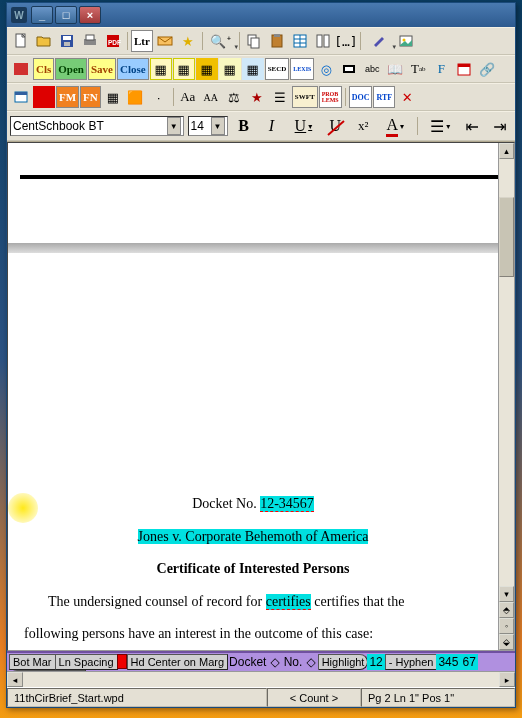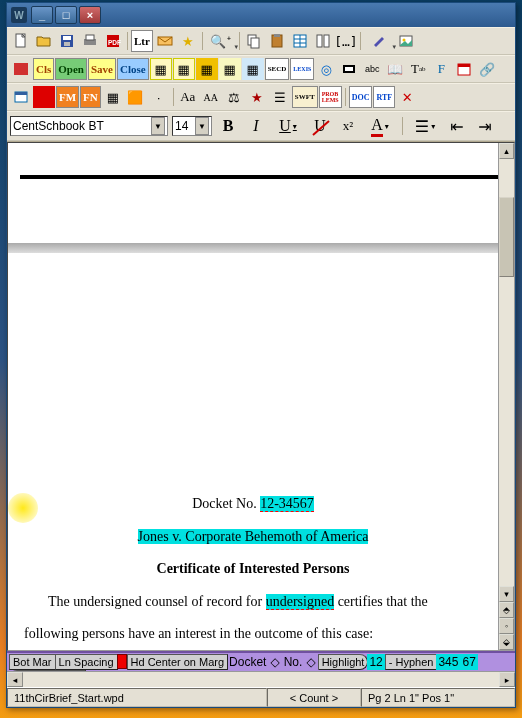--- a/index.html
+++ b/index.html
@@ -79,21 +79,21 @@
   .format-row {
     display:flex; align-items:center; gap:4px; padding:3px;
     border-top: 1px solid #f4f0e4;
     border-bottom: 1px solid #c8c4b4;
   }
   .font-sel, .size-sel {
     height: 20px; background:#fff; border:1px inset #888;
     font-size:12px; padding: 0 2px;
     display:flex; align-items:center;
   }
-  .font-sel { width: 158px; }
+  .font-sel { width: 174px; }
   .size-sel { width: 40px; }
   .sel-drop { width:14px; height:18px; background:#d4d0c4; border:1px solid #888; display:flex;align-items:center;justify-content:center;font-size:8px;margin-left:auto; cursor:pointer;}
   .fbtn { width:24px; height:20px; display:flex; align-items:center; justify-content:center; font-family:'Times New Roman',serif; font-size:16px; cursor:pointer; border:1px solid transparent;}
   .fbtn.bold { font-weight:bold; }
   .fbtn.italic { font-style:italic; }
   .fbtn.uline { text-decoration:underline; }
   .fbtn.drop { width:32px; position:relative;}
   .fbtn.drop::after{content:'▾';font-size:8px;margin-left:2px;}
 
   .doc-area {
@@ -398,21 +398,21 @@
       <div class="cursor-glow"></div>
       <div class="page2">
         <div class="blk center">
           <span>Docket No. </span><span class="hl-cyan dashed-u">12-34567</span>
         </div>
         <div class="blk center">
           <span class="hl-cyan">Jones v. Corporate Behemoth of America</span>
         </div>
         <div class="blk center cip-title">Certificate of Interested Persons</div>
         <div class="blk indent">
-          <span>The undersigned counsel of record for </span><span class="hl-cyan dashed-u">undersigned</span><span> certifies that the</span>
+          <span>The undersigned counsel of record for </span><span class="hl-cyan dashed-u">certifies</span><span> certifies that the</span>
         </div>
         <div class="blk">following persons have an interest in the outcome of this case:</div>
 
       </div>
     </div>
     <div class="vscroll">
       <div class="sbtn">▴</div>
       <div class="strack">
         <div class="sthumb"></div>
       </div>

